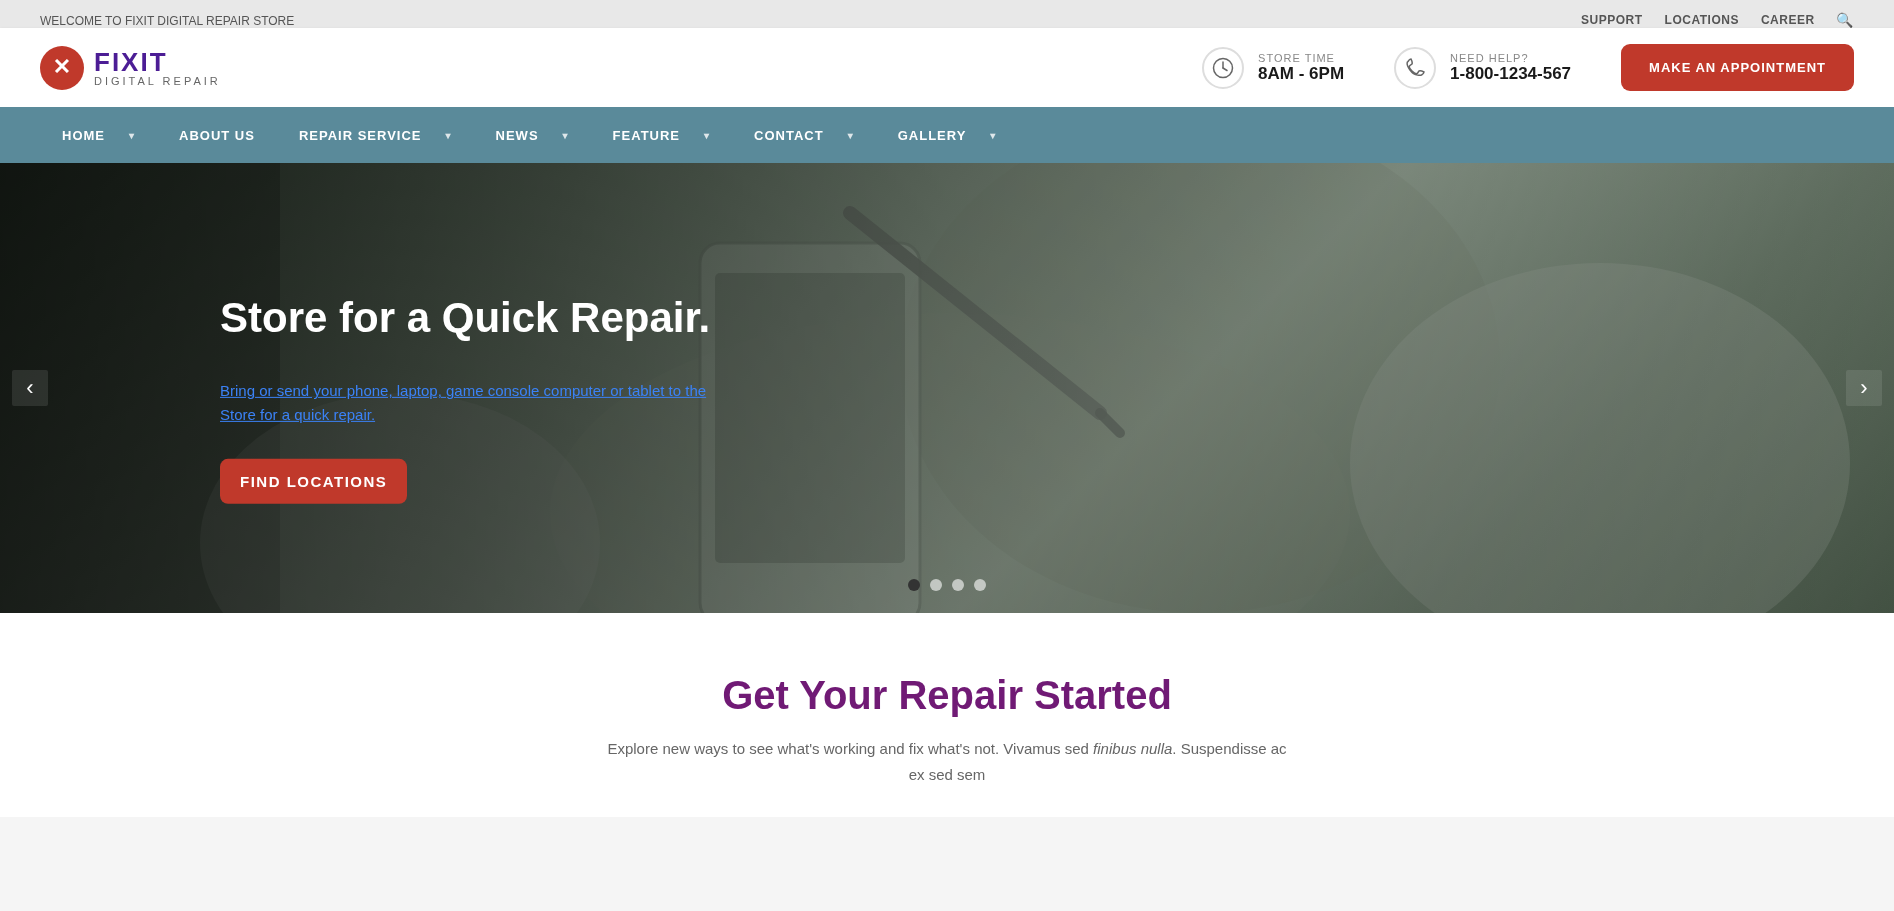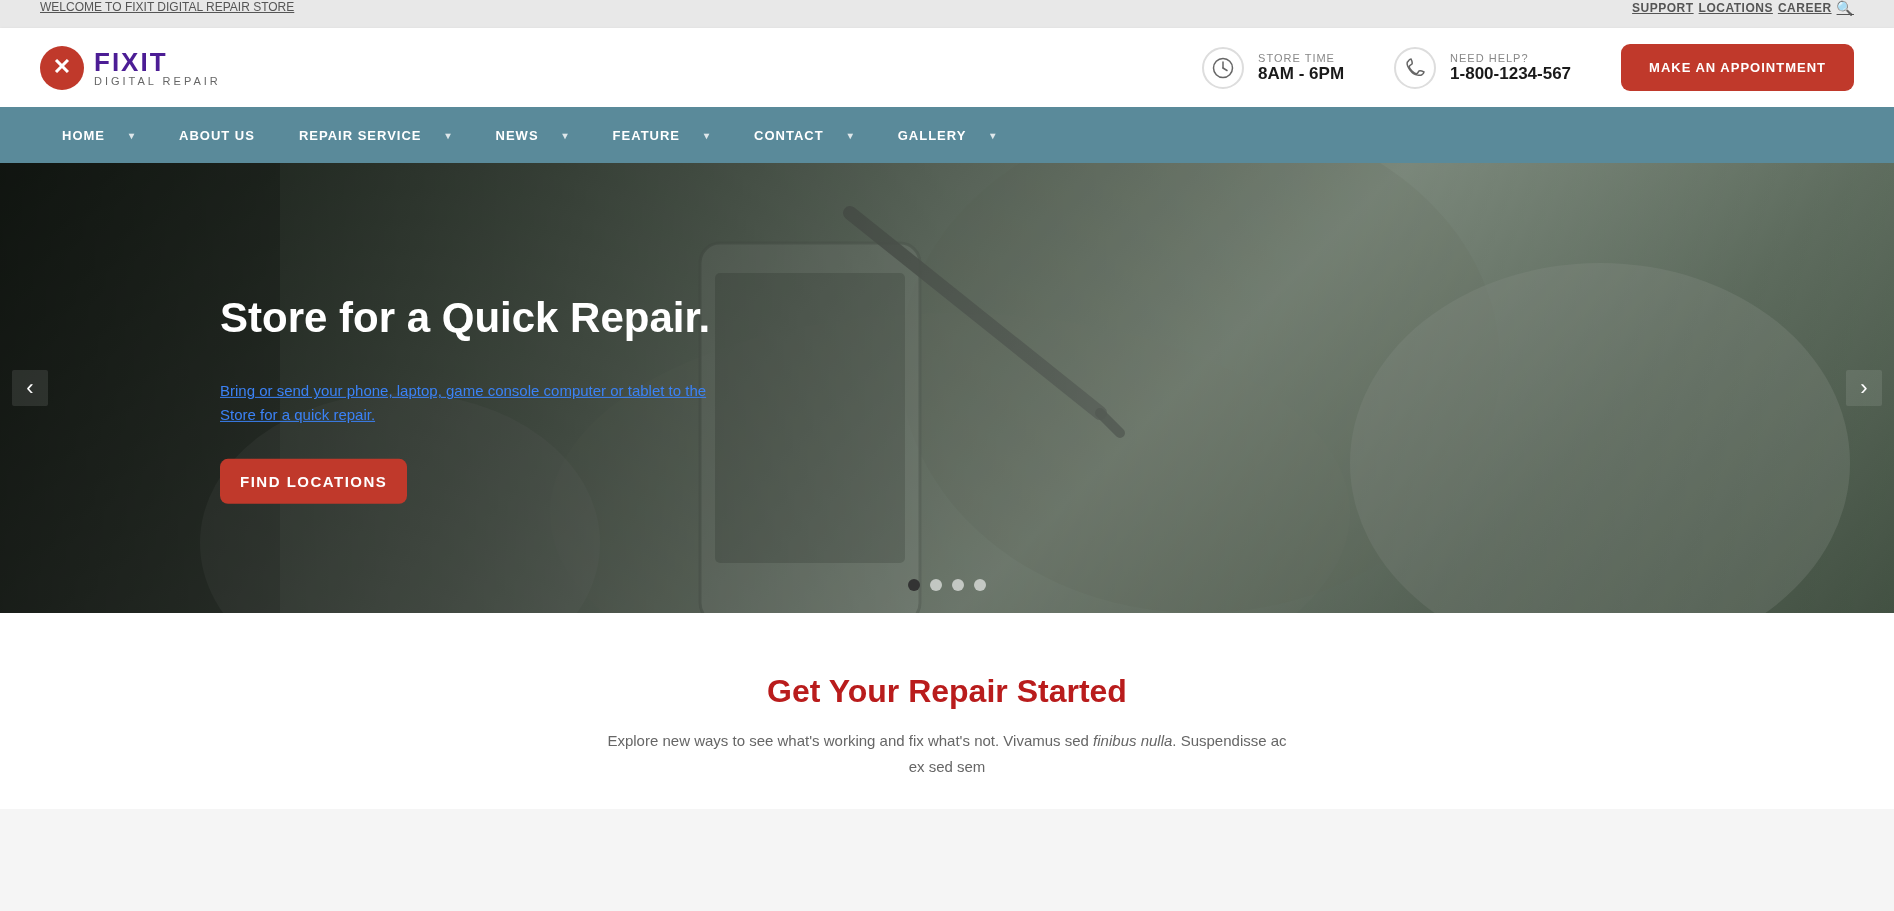--- a/index.html
+++ b/index.html
@@ -3,31 +3,30 @@
   <meta charset="utf-8">
   <style>
     * { margin: 0; padding: 0; box-sizing: border-box; }
     body { font-family: 'Arial', sans-serif; background: #f5f5f5; overflow-x: hidden; }
 
     
     .top-bar {
       background: #e8e8e8;
       height: 28px;
       display: flex;
-      align-items: flex-start;
+      align-items: flex-end;
       justify-content: space-between;
       padding: 0 40px;
       font-size: 12px;
       color: #555;
-      text-decoration: underline;
     }
     .top-bar-right {
       display: flex;
       align-items: center;
-      gap: 5px;
+      gap: 22px;
     }
     .top-bar-right a {
       color: #555;
       text-decoration: none;
       font-size: 12px;
       font-weight: 600;
       letter-spacing: 0.5px;
     }
     .search-icon-top {
       cursor: pointer;
@@ -247,23 +246,23 @@
     .dot.active { background: #333; }
     .dot.inactive { background: rgba(255,255,255,0.6); }
 
     
     .section-bottom {
       background: #fff;
       padding: 60px 40px 30px;
       text-align: center;
     }
     .section-title {
-      font-size: 32px;
+      font-size: 40px;
       font-weight: 700;
-      color: #b91c1c;
+      color: #701a75;
       margin-bottom: 18px;
     }
     .section-subtitle {
       font-size: 15px;
       color: #666;
       max-width: 680px;
       margin: 0 auto;
       line-height: 1.7;
     }
     .section-subtitle em {

